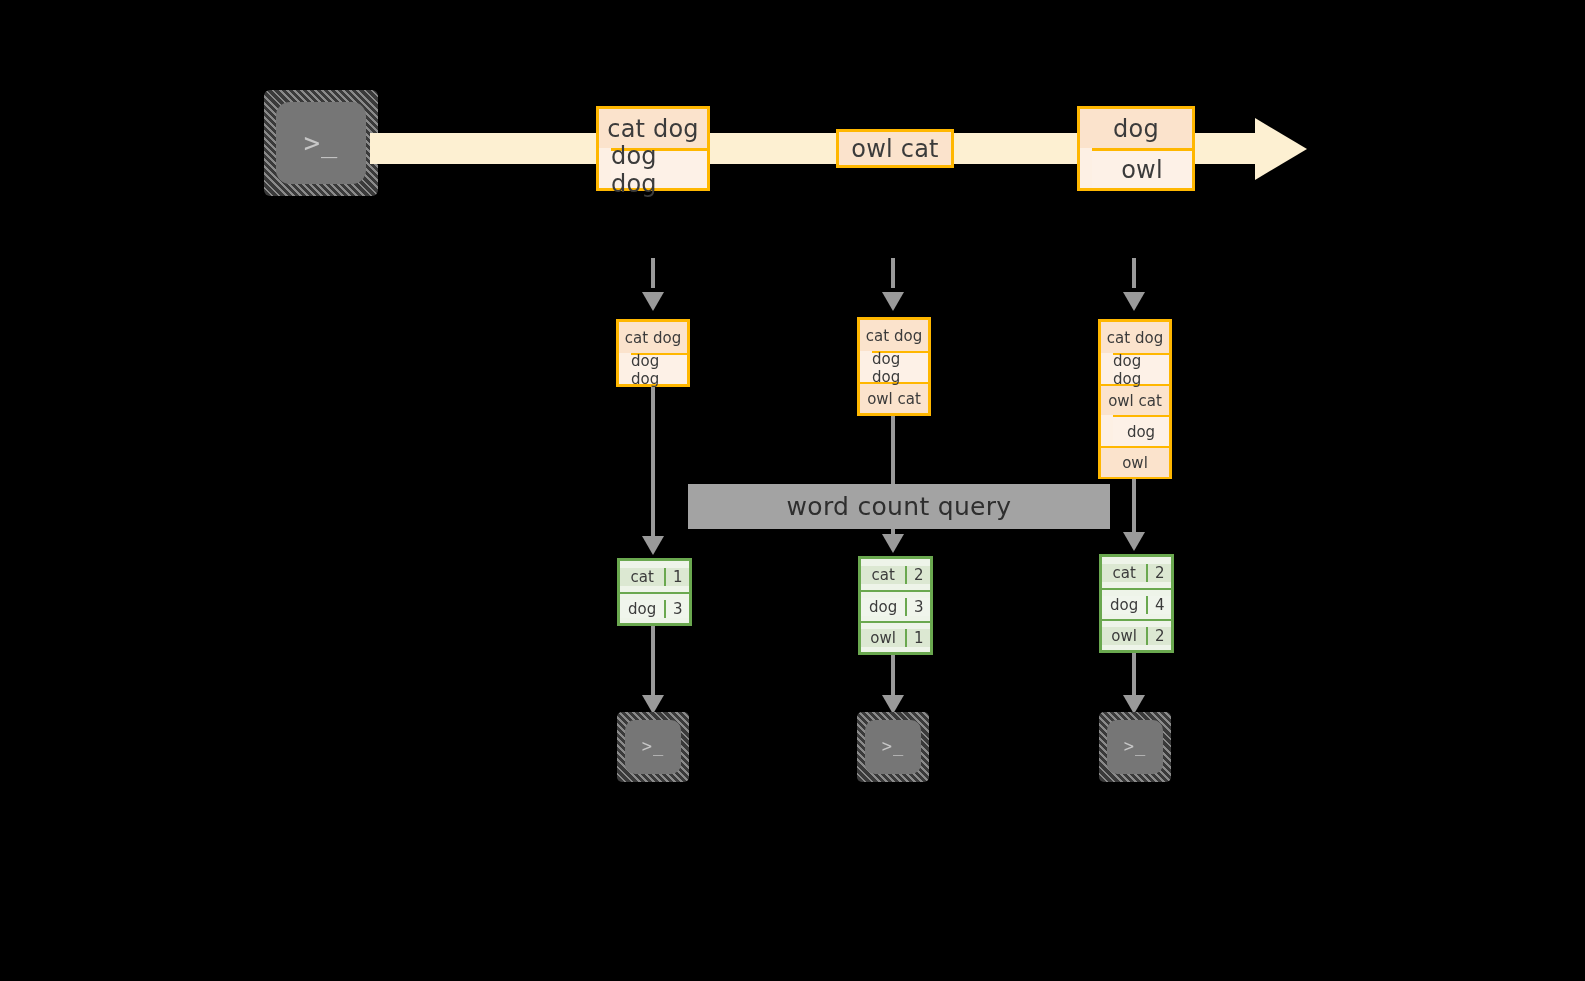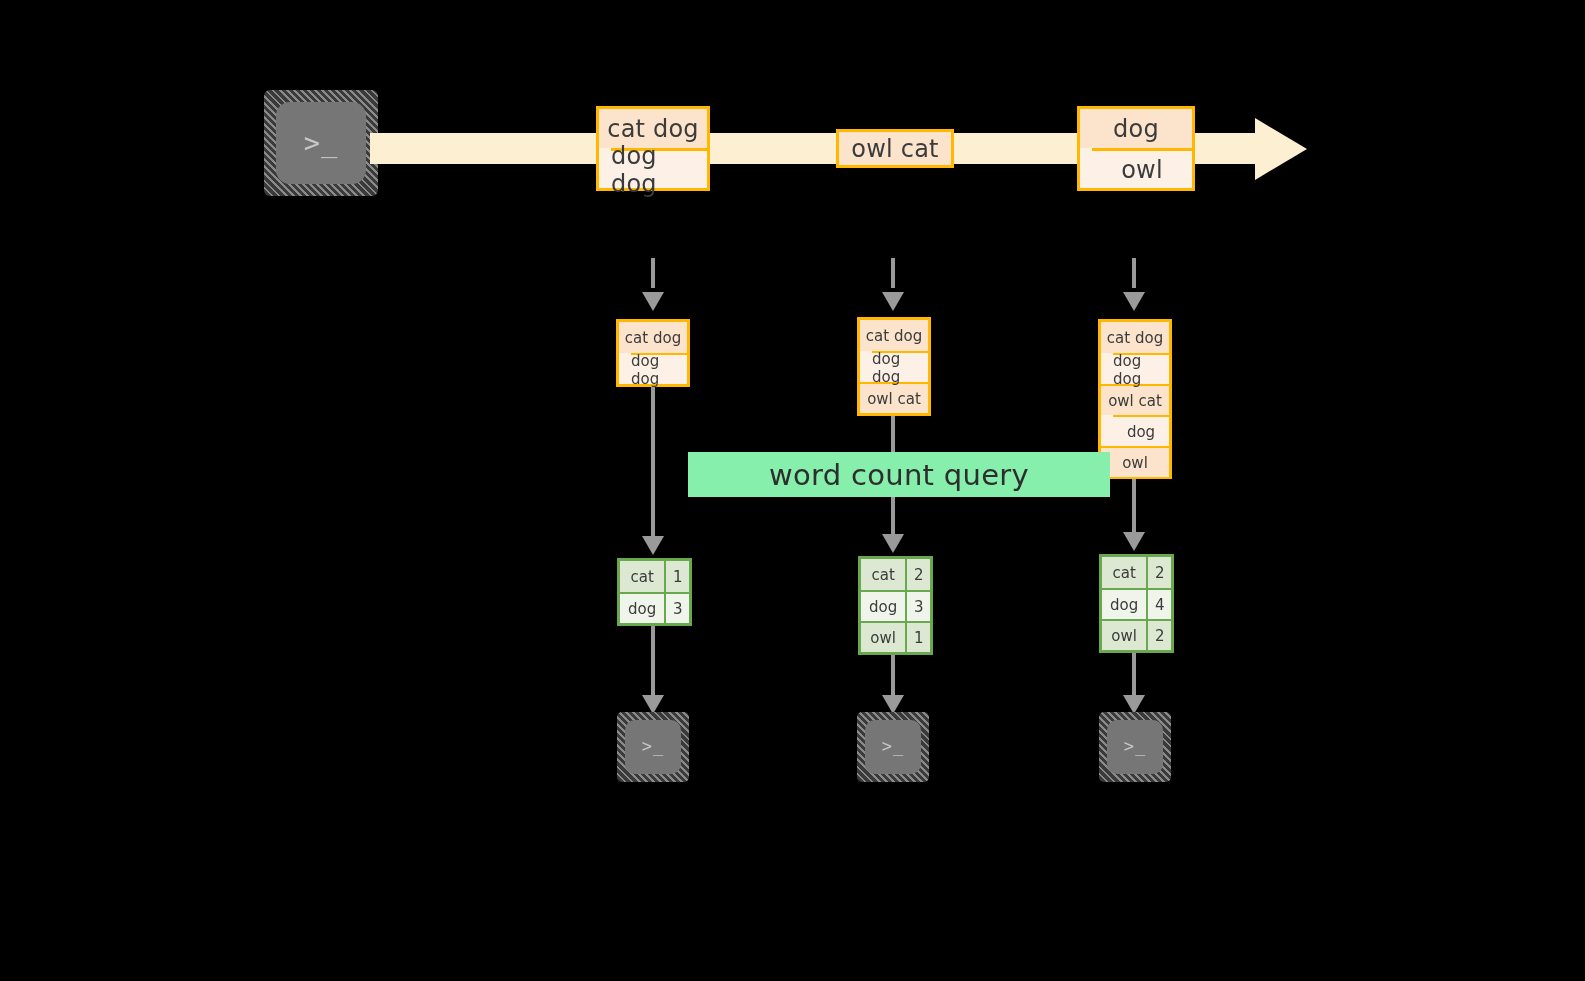--- a/index.html
+++ b/index.html
@@ -117,20 +117,21 @@
   .res-table {
     position: absolute;
     border: 3px solid #6aa84f;
     box-sizing: border-box;
     background: #eef4e9;
   }
   .res-row {
     display: flex;
     height: 31px;
     box-sizing: border-box;
+    align-items: center;
   }
   .res-row + .res-row { border-top: 2px solid #6aa84f; }
   .res-cell {
     box-sizing: border-box;
     display: flex;
     align-items: center;
     justify-content: center;
     color: #3b3b3b;
     font-size: 15px;
   }
@@ -150,29 +151,29 @@
     width: 0; height: 0;
     border-left: 11px solid transparent;
     border-right: 11px solid transparent;
     border-top: 19px solid #9a9a9a;
   }
 
   
   .wc-label {
     position: absolute;
     left: 688px;
-    top: 452px;
+    top: 484px;
     width: 422px;
     height: 45px;
-    background: #86efac;
+    background: #a3a3a3;
     display: flex;
     align-items: center;
     justify-content: center;
     color: #2e2e2e;
-    font-size: 29px;
+    font-size: 25px;
     letter-spacing: 0.3px;
   }
 </style>
 </head>
 <body>
 
 <div class="stage">
 
   <div class="term term-top">
     <div class="term-inner">

